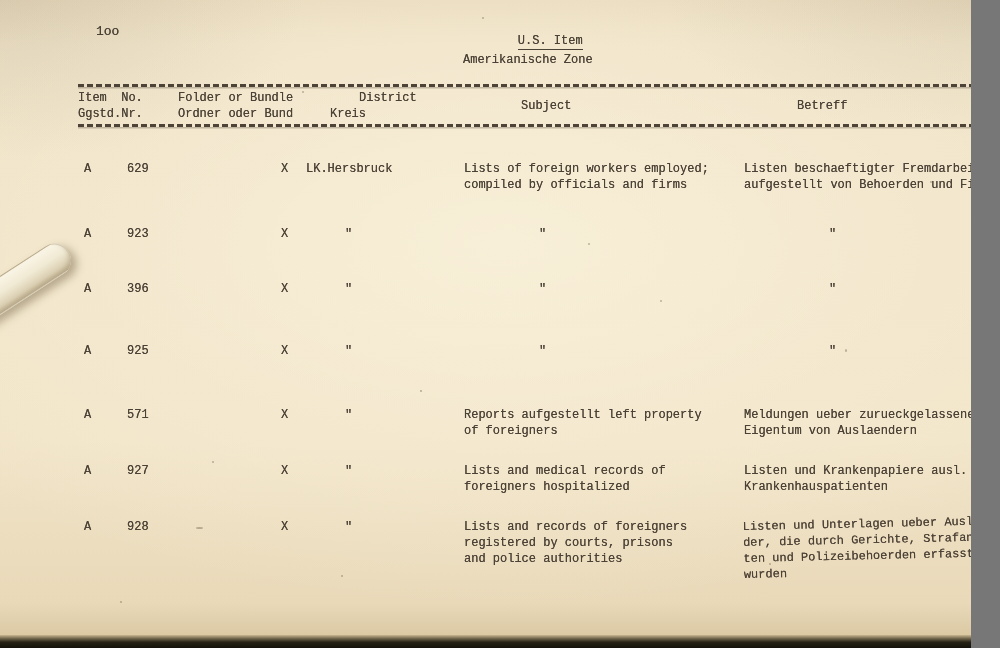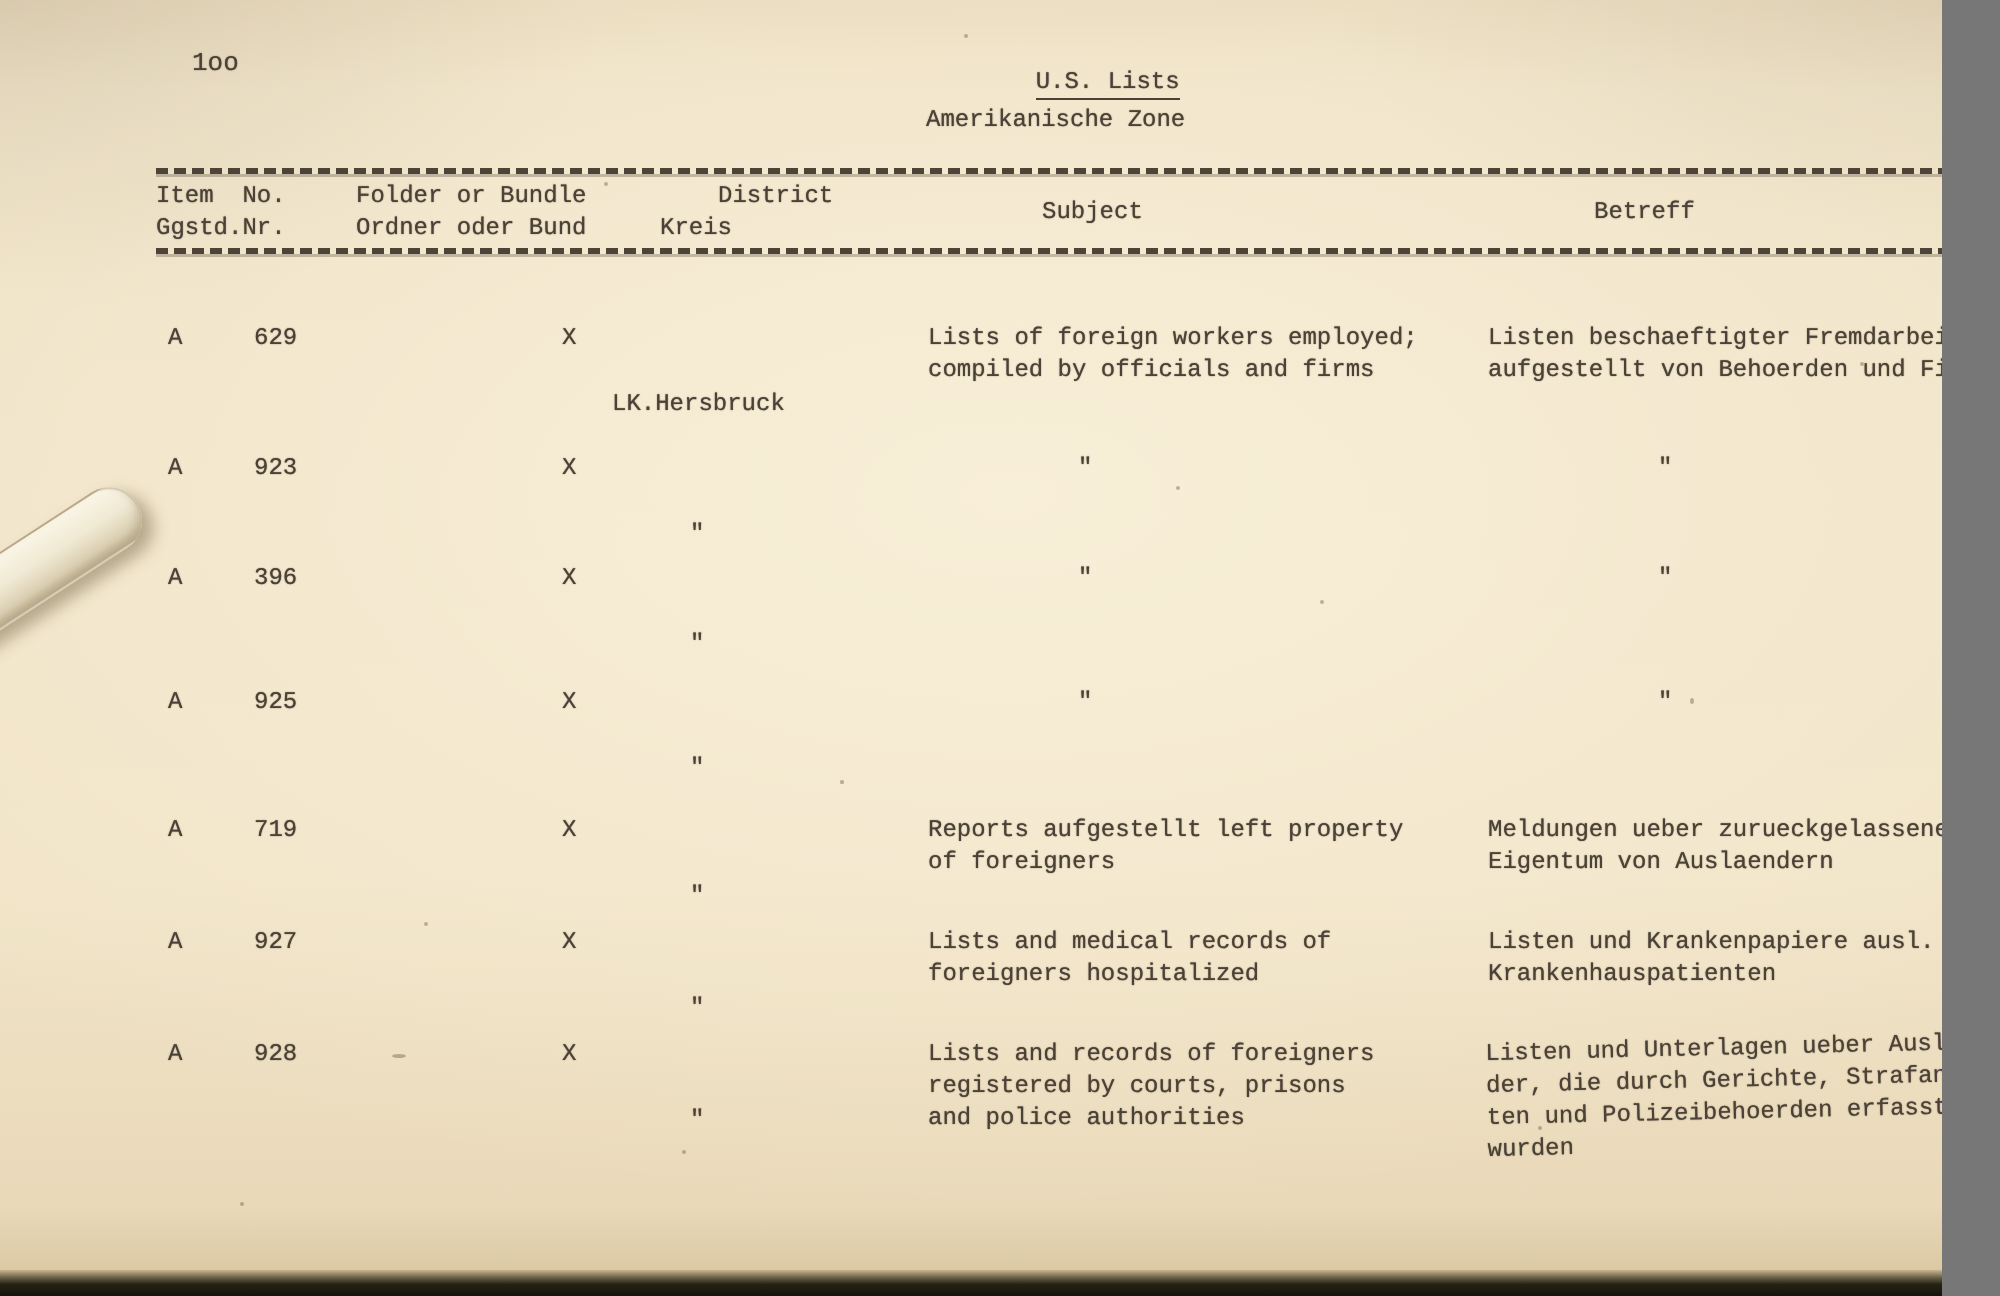--- a/index.html
+++ b/index.html
@@ -20,21 +20,21 @@
   .rule{
     position:absolute; left:78px; width:930px; height:3px;
     background:repeating-linear-gradient(90deg,#4d4336 0px,#4d4336 6px,rgba(0,0,0,0) 6px,rgba(0,0,0,0) 9px);
     box-shadow:0 1.5px 0 rgba(77,67,54,0.30);
   }
   .row{position:absolute; left:0; width:1000px;}
   .cell{position:absolute; top:0; white-space:pre;}
   .c-letter{left:84px;}
   .c-number{left:127px;}
   .c-folder{left:281px;}
-  .c-district{left:306px;margin-top:33px;}
+  .c-district{left:306px;}
   .c-subject{left:464px;}
   .c-betreff{left:744px;}
   .ditto-district{left:345px;}
   .ditto-subject{left:539px;}
   .ditto-betreff{left:829px;}
   .rows-wrap .row:nth-child(7) .c-betreff{transform:rotate(-1.3deg); transform-origin:0 100%;}
   .page-holder{
     position:absolute; left:-44px; top:268px; width:120px; height:31px; border-radius:16px;
     background:linear-gradient(180deg,#faf5e6 0%,#f0e9d3 45%,#dbcfb2 82%,#c7b897 100%);
     border:1px solid rgba(160,145,115,0.40);
@@ -49,21 +49,21 @@
   .header-cell{position:absolute; white-space:pre;}
 </style>
 </head>
 <body>
 
 <div class="page">
 
   <div class="abs" style="left:96px; top:24px; font-size:13px;">1oo</div>
 
   <div class="abs" style="left:489px; top:17px;">
-    <span class="underlined">U.S. Lists</span>
+    <span class="underlined">U.S. Item</span>
   </div>
   <div class="abs" style="left:463px; top:52px;">Amerikanische Zone</div>
 
   <div class="rule" style="top:84px;"></div>
   <div class="rule" style="top:124px;"></div>
 
   <div class="header-cell" style="left:78px;  top:90px;">Item  No.</div>
   <div class="header-cell" style="left:78px;  top:106px;">Ggstd.Nr.</div>
   <div class="header-cell" style="left:178px; top:90px;">Folder or Bundle</div>
   <div class="header-cell" style="left:178px; top:106px;">Ordner oder Bund</div>
@@ -102,21 +102,21 @@
       <div class="row" style="top: 343px;">
         <div class="cell c-letter">A</div>
         <div class="cell c-number">925</div>
         <div class="cell c-folder">X</div>
         <div class="cell c-district ditto-district">"</div>
         <div class="cell c-subject ditto-subject">"</div>
         <div class="cell c-betreff ditto-betreff">"</div>
       </div>
       <div class="row" style="top: 407px;">
         <div class="cell c-letter">A</div>
-        <div class="cell c-number">719</div>
+        <div class="cell c-number">571</div>
         <div class="cell c-folder">X</div>
         <div class="cell c-district ditto-district">"</div>
         <div class="cell c-subject">Reports aufgestellt left property
 of foreigners</div>
         <div class="cell c-betreff">Meldungen ueber zurueckgelassenes
 Eigentum von Auslaendern</div>
       </div>
       <div class="row" style="top: 463px;">
         <div class="cell c-letter">A</div>
         <div class="cell c-number">927</div>

